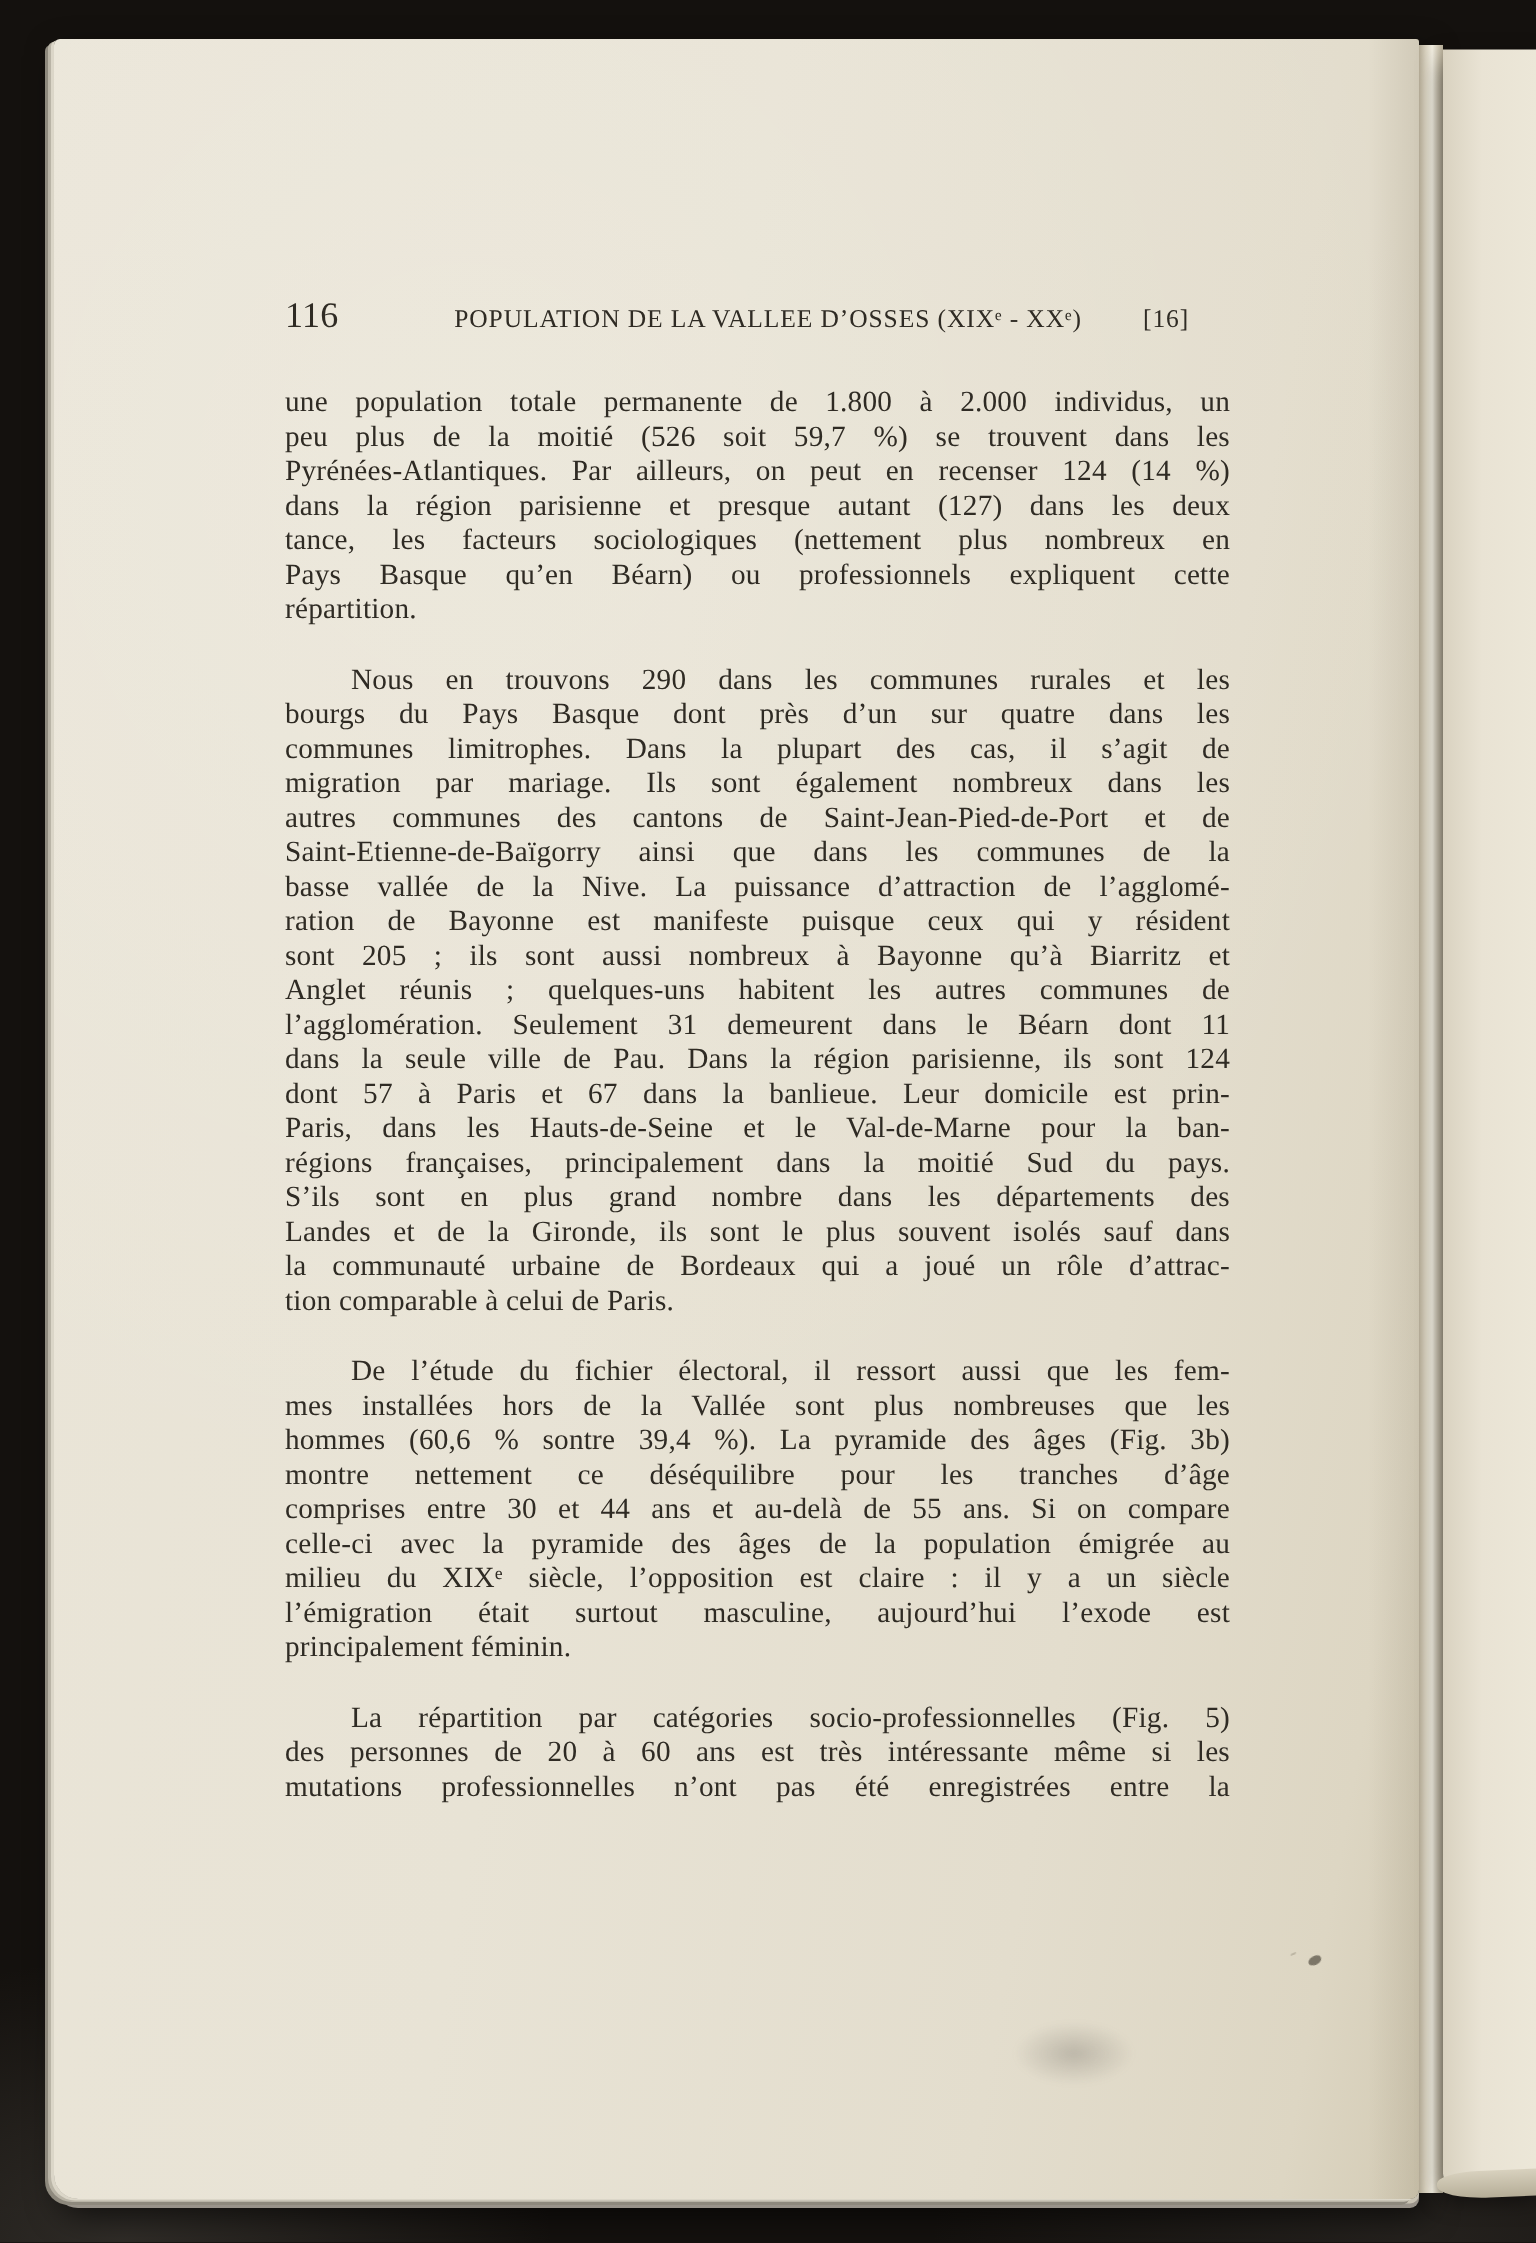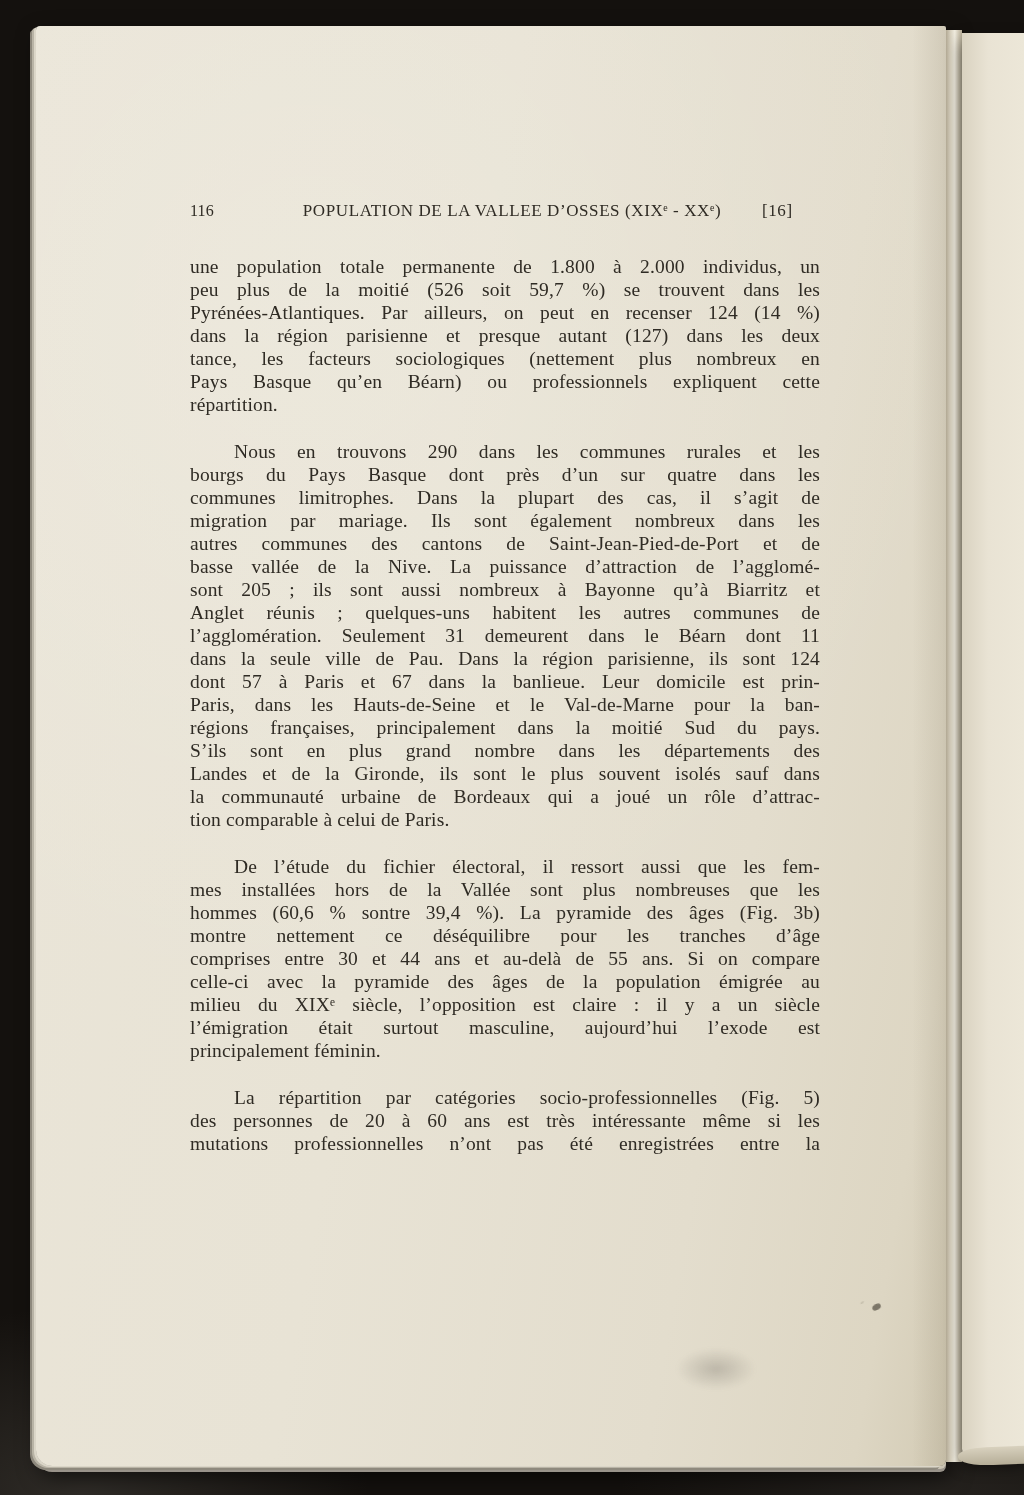--- a/index.html
+++ b/index.html
@@ -58,21 +58,21 @@
     transform:rotate(-2.5deg);border-radius:40% 0 0 50%;
   }
   
   .text-col{
     position:absolute;left:154px;top:174px;width:630px;color:var(--ink);
   }
   .header{
     display:flex;align-items:baseline;
     font-size:17px;letter-spacing:0.6px;line-height:22px;white-space:nowrap;
   }
-  .header .num{width:72px;text-align:left;font-size:16px;letter-spacing:0.2px;}
+  .header .num{width:72px;text-align:left;font-size:24px;letter-spacing:0.2px;}
   .header .title{flex:1;text-align:center;}
   .header .bracket{width:58px;}
   .body{margin-top:33px;}
   .para{margin-top:24px;}
   .para:first-child{margin-top:12px;}
   .line{
     font-size:19.5px;line-height:23px;letter-spacing:0.15px;
     text-align:justify;text-align-last:justify;-moz-text-align-last:justify;
     overflow:visible;white-space:normal;
   }
@@ -112,21 +112,23 @@
             <div class="line">tance, les facteurs sociologiques (nettement plus nombreux en</div>
             <div class="line">Pays Basque qu’en Béarn) ou professionnels expliquent cette</div>
             <div class="line flush">répartition.</div>
           </div>
           <div class="para indent">
             <div class="line first">Nous en trouvons 290 dans les communes rurales et les</div>
             <div class="line">bourgs du Pays Basque dont près d’un sur quatre dans les</div>
             <div class="line">communes limitrophes. Dans la plupart des cas, il s’agit de</div>
             <div class="line">migration par mariage. Ils sont également nombreux dans les</div>
             <div class="line">autres communes des cantons de Saint-Jean-Pied-de-Port et de</div>
+            <div class="line">Saint-Etienne-de-Baïgorry ainsi que dans les communes de la</div>
             <div class="line">basse vallée de la Nive. La puissance d’attraction de l’agglomé-</div>
+            <div class="line">ration de Bayonne est manifeste puisque ceux qui y résident</div>
             <div class="line">sont 205 ; ils sont aussi nombreux à Bayonne qu’à Biarritz et</div>
             <div class="line">Anglet réunis ; quelques-uns habitent les autres communes de</div>
             <div class="line">l’agglomération. Seulement 31 demeurent dans le Béarn dont 11</div>
             <div class="line">dans la seule ville de Pau. Dans la région parisienne, ils sont 124</div>
             <div class="line">dont 57 à Paris et 67 dans la banlieue. Leur domicile est prin-</div>
             <div class="line">Paris, dans les Hauts-de-Seine et le Val-de-Marne pour la ban-</div>
             <div class="line">régions françaises, principalement dans la moitié Sud du pays.</div>
             <div class="line">S’ils sont en plus grand nombre dans les départements des</div>
             <div class="line">Landes et de la Gironde, ils sont le plus souvent isolés sauf dans</div>
             <div class="line">la communauté urbaine de Bordeaux qui a joué un rôle d’attrac-</div>

